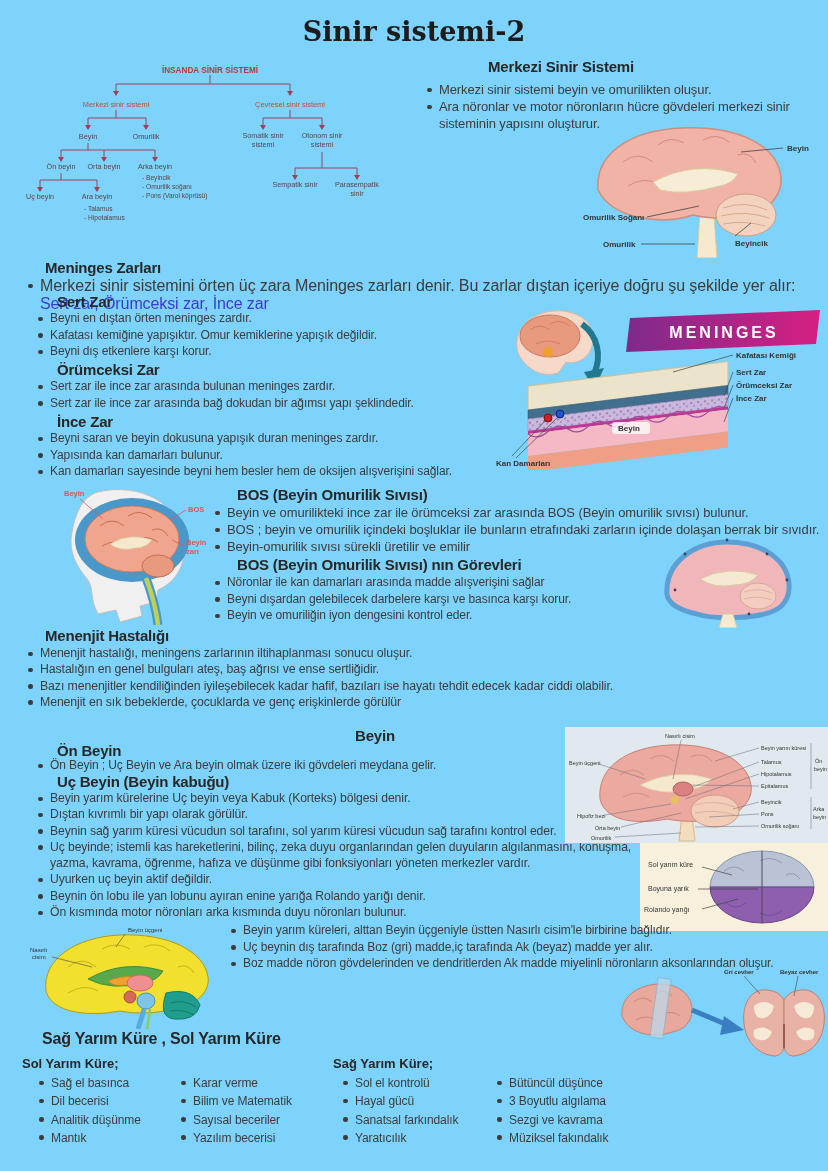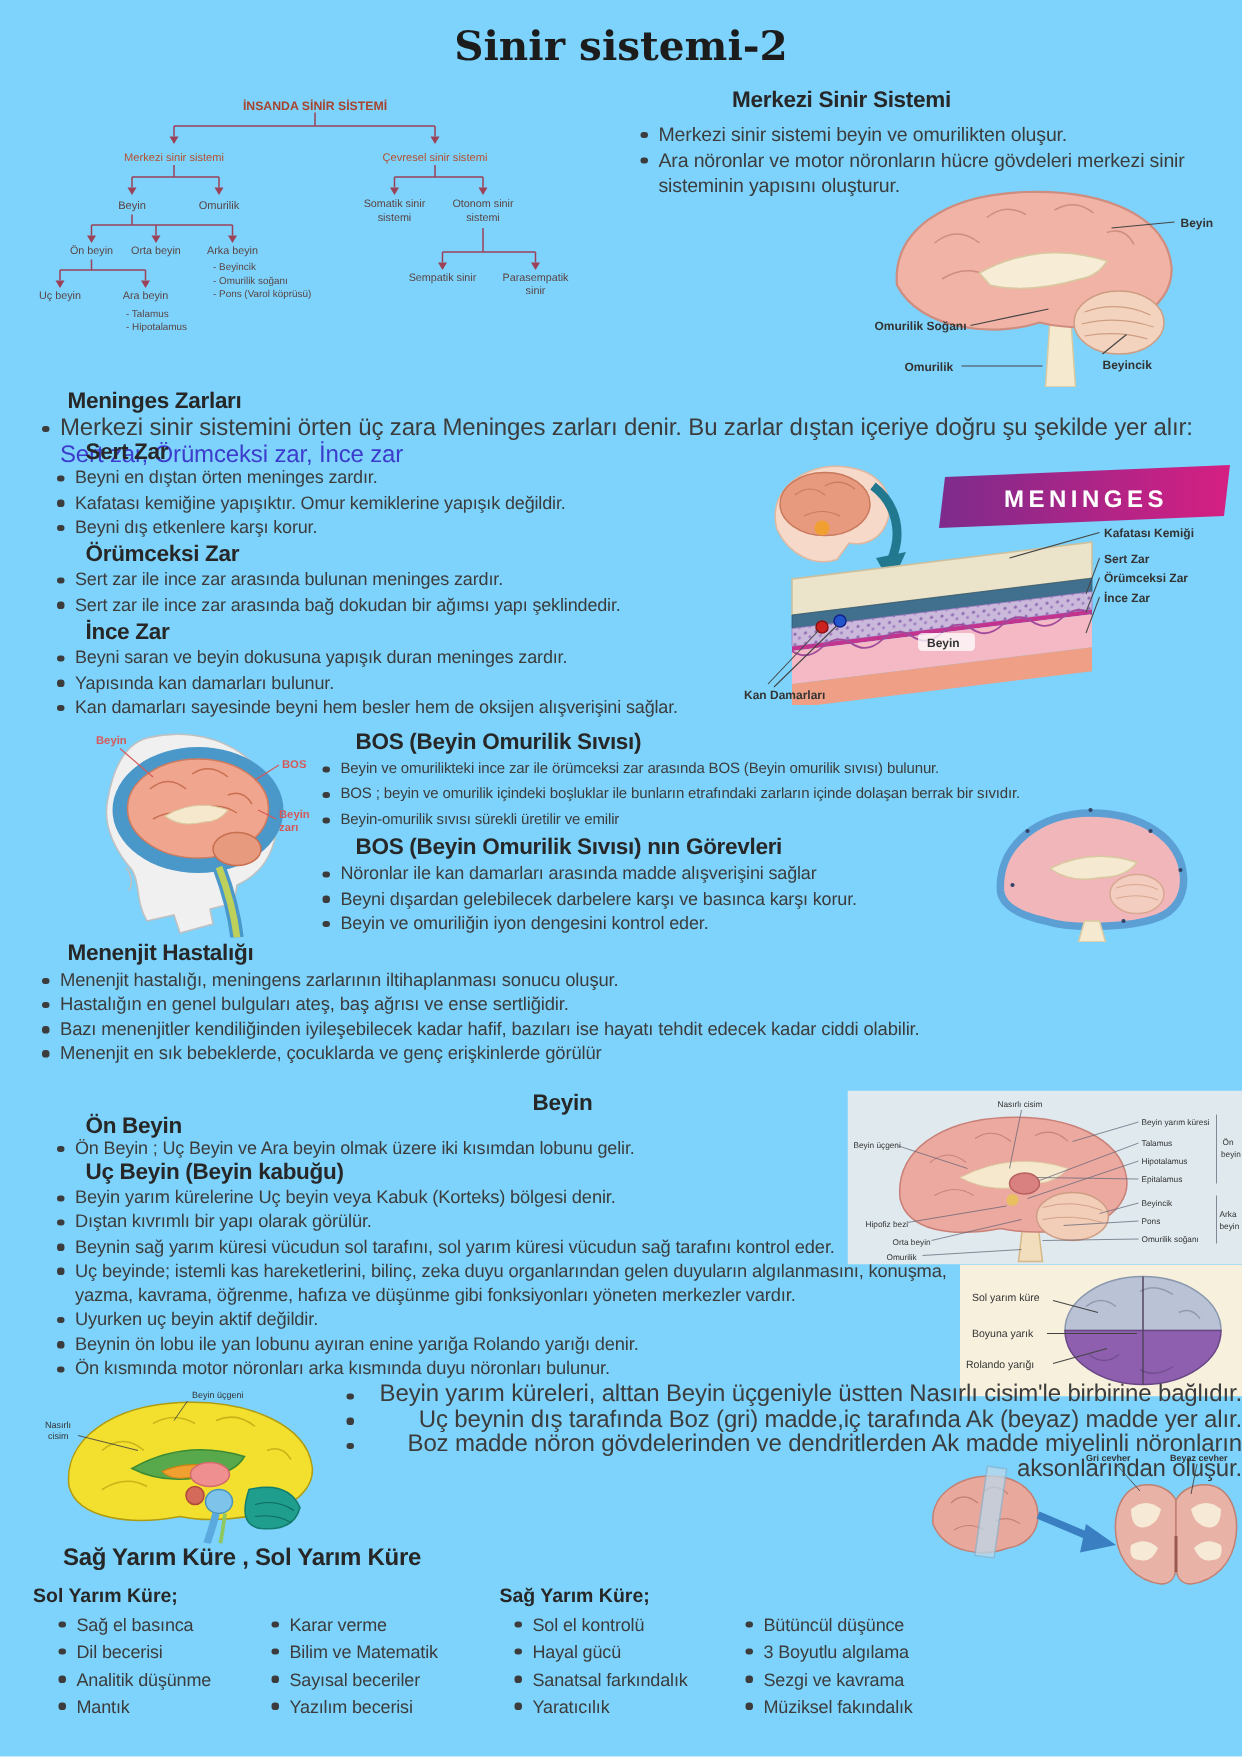--- a/index.html
+++ b/index.html
@@ -213,21 +213,21 @@
     </g>
     <g font-size="7.5" font-weight="bold" fill="#d45a5a">
       <text x="24" y="14">Beyin</text>
       <text x="148" y="30">BOS</text>
       <text x="146" y="63">Beyin</text>
       <text x="146" y="72">zarı</text>
     </g>
   </svg>
 
   <div class="abs h1" style="left:237px;top:486px;">BOS (Beyin Omurilik Sıvısı)</div>
-  <div class="abs bullets" style="left:212px;top:504px;width:616px;line-height:17px;font-size:10px;">
+  <div class="abs bullets" style="left:212px;top:504px;width:616px;line-height:17px;font-size:13px;">
       <div class="bullet">Beyin ve omurilikteki ince zar ile örümceksi zar arasında BOS (Beyin omurilik sıvısı) bulunur.</div>
       <div class="bullet">BOS ; beyin ve omurilik içindeki boşluklar ile bunların etrafındaki zarların içinde dolaşan berrak bir sıvıdır.</div>
       <div class="bullet">Beyin-omurilik sıvısı sürekli üretilir ve emilir</div>
     </div>
   <div class="abs h1" style="left:237px;top:556px;">BOS (Beyin Omurilik Sıvısı) nın Görevleri</div>
   <div class="abs bullets" style="left:212px;top:574px;width:430px;line-height:16.6px;">
       <div class="bullet">Nöronlar ile kan damarları arasında madde alışverişini sağlar</div>
       <div class="bullet">Beyni dışardan gelebilecek darbelere karşı ve basınca karşı korur.</div>
       <div class="bullet">Beyin ve omuriliğin iyon dengesini kontrol eder.</div>
     </div>
@@ -255,21 +255,21 @@
   <div class="abs bullets" style="left:25px;top:645px;width:795px;line-height:16.3px;font-size:12.3px;">
       <div class="bullet">Menenjit hastalığı, meningens zarlarının iltihaplanması sonucu oluşur.</div>
       <div class="bullet">Hastalığın en genel bulguları ateş, baş ağrısı ve ense sertliğidir.</div>
       <div class="bullet">Bazı menenjitler kendiliğinden iyileşebilecek kadar hafif, bazıları ise hayatı tehdit edecek kadar ciddi olabilir.</div>
       <div class="bullet">Menenjit en sık bebeklerde, çocuklarda ve genç erişkinlerde görülür</div>
     </div>
 
   <div class="abs h1 center" style="left:0;top:727px;width:750px;">Beyin</div>
   <div class="abs h1" style="left:57px;top:742px;">Ön Beyin</div>
   <div class="abs bullets" style="left:35px;top:757px;width:540px;line-height:16.3px;">
-      <div class="bullet">Ön Beyin ; Uç Beyin ve Ara beyin olmak üzere iki kısımdan lobunu gelir.</div>
+      <div class="bullet">Ön Beyin ; Uç Beyin ve Ara beyin olmak üzere iki gövdeleri meydana gelir.</div>
     </div>
   <div class="abs h1" style="left:57px;top:773px;">Uç Beyin (Beyin kabuğu)</div>
   <div class="abs bullets" style="left:35px;top:790px;width:600px;line-height:16.3px;font-size:12.2px;">
       <div class="bullet">Beyin yarım kürelerine Uç beyin veya Kabuk (Korteks) bölgesi denir.</div>
       <div class="bullet">Dıştan kıvrımlı bir yapı olarak görülür.</div>
       <div class="bullet">Beynin sağ yarım küresi vücudun sol tarafını, sol yarım küresi vücudun sağ tarafını kontrol eder.</div>
       <div class="bullet">Uç beyinde; istemli kas hareketlerini, bilinç, zeka duyu organlarından gelen duyuların algılanmasını, konuşma, yazma, kavrama, öğrenme, hafıza ve düşünme gibi fonksiyonları yöneten merkezler vardır.</div>
       <div class="bullet">Uyurken uç beyin aktif değildir.</div>
       <div class="bullet">Beynin ön lobu ile yan lobunu ayıran enine yarığa Rolando yarığı denir.</div>
       <div class="bullet">Ön kısmında motor nöronları arka kısmında duyu nöronları bulunur.</div>
@@ -345,21 +345,21 @@
       <line x1="58" y1="46" x2="118" y2="46"></line>
       <line x1="62" y1="66" x2="98" y2="56"></line>
     </g>
     <g font-size="7" fill="#333">
       <text x="8" y="24">Sol yarım küre</text>
       <text x="8" y="48">Boyuna yarık</text>
       <text x="4" y="69">Rolando yarığı</text>
     </g>
   </svg>
 
-  <div class="abs bullets" style="left:228px;top:922px;width:600px;line-height:16.5px;font-size:16px;text-align:right;">
+  <div class="abs bullets" style="left:228px;top:922px;width:600px;line-height:16.5px;font-size:12px;">
       <div class="bullet">Beyin yarım küreleri, alttan Beyin üçgeniyle üstten Nasırlı cisim'le birbirine bağlıdır.</div>
       <div class="bullet">Uç beynin dış tarafında Boz (gri) madde,iç tarafında Ak (beyaz) madde yer alır.</div>
       <div class="bullet">Boz madde nöron gövdelerinden ve dendritlerden Ak madde miyelinli nöronların aksonlarından oluşur.</div>
     </div>
 
   <svg class="abs" style="left:28px;top:923px;" width="206" height="106" viewBox="0 0 206 106">
     <path d="M18,68 C14,36 48,14 92,12 C140,10 176,28 180,54 C182,66 172,78 158,82 C140,90 110,92 92,88 C60,94 24,90 18,68 Z" fill="#f3df2e" stroke="#b09c10"></path>
     <g stroke="#c8b418" fill="none" stroke-width="1">
       <path d="M40,44 q14,-12 28,0"></path>
         <path d="M74,26 q14,-8 28,0"></path>

